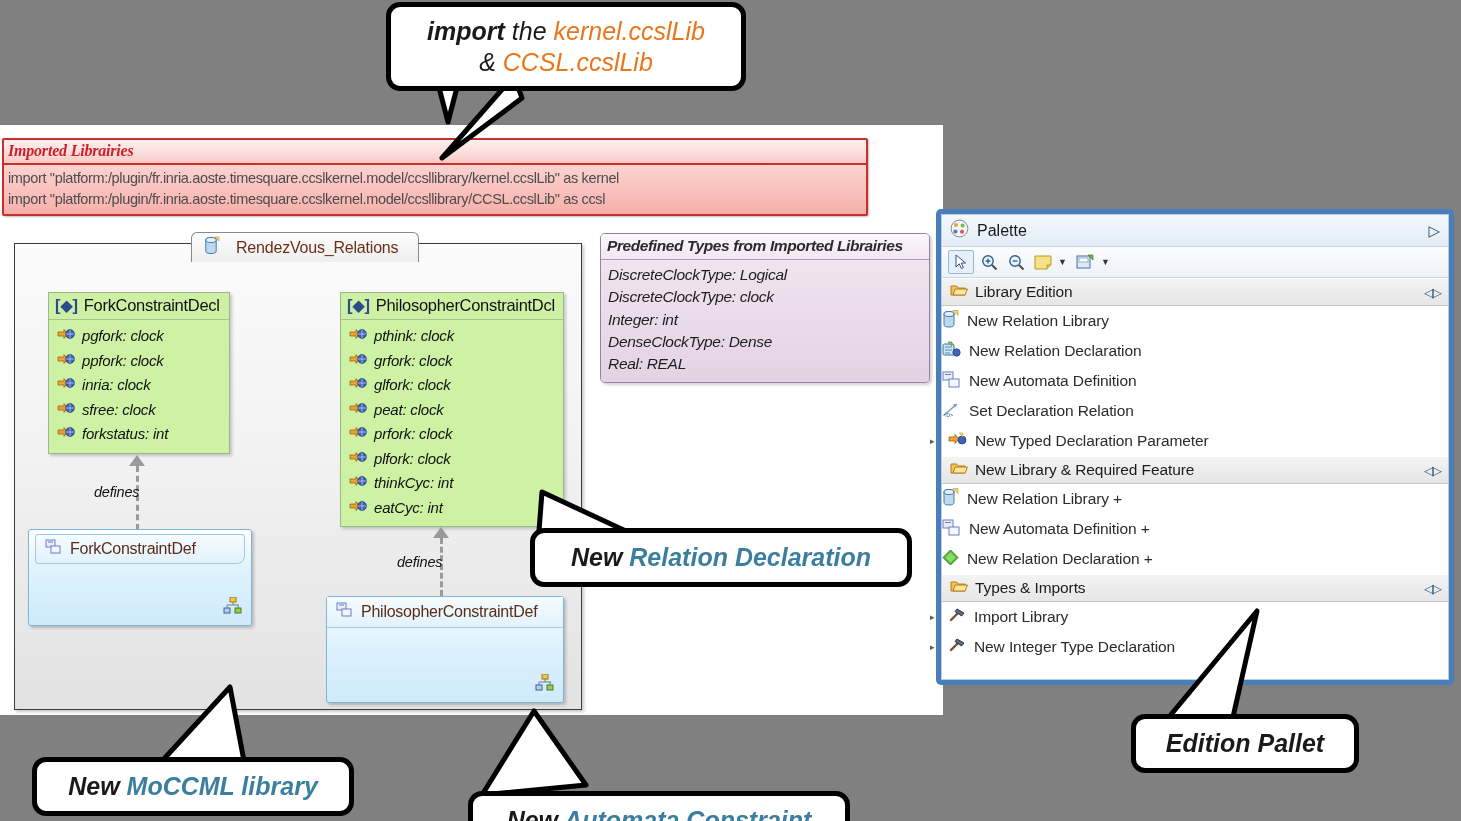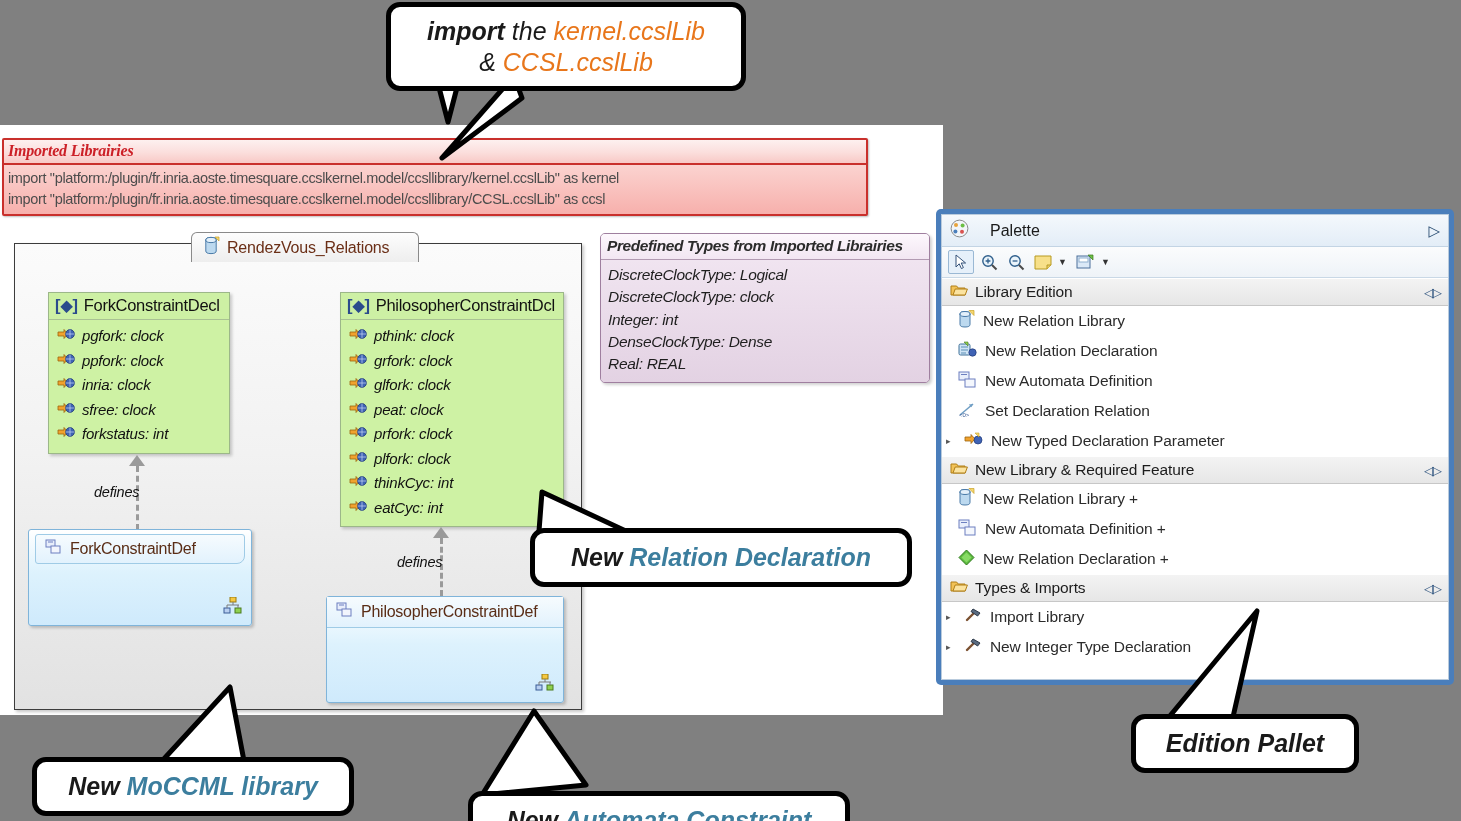--- a/index.html
+++ b/index.html
@@ -45,21 +45,21 @@
     position:absolute;left:14px;top:243px;width:566px;height:465px;
     background:linear-gradient(to bottom,#fbfbfb 0%,#f2f2f2 45%,#e2e2e2 100%);
     border:1px solid #3c3c3c;
     box-shadow:2px 2px 3px rgba(0,0,0,.22);
   }
   .diag-tab{
     position:absolute;left:176px;top:-12px;width:228px;height:30px;
     background:linear-gradient(to bottom,#fdfdfd,#eeeeee);
     border:1px solid #8a8a8a;border-bottom:none;
     border-radius:6px 6px 0 0;
-    display:flex;align-items:center;gap:7px;padding-left:12px;
+    display:flex;align-items:center;gap:16px;padding-left:12px;
     box-sizing:border-box;
   }
   .diag-tab-label{font-size:16px;color:#6b2f17;letter-spacing:-.2px;}
 
   
   .gclass{
     position:absolute;background:#ccf0a0;
     border:1px solid #9cb789;
     box-shadow:2px 2px 3px rgba(0,0,0,.20);
   }
@@ -134,39 +134,39 @@
   }
   .pal-inner{
     background:#ffffff;height:100%;box-sizing:border-box;
     border:1px solid #b9cbdd;display:flex;flex-direction:column;
   }
   .pal-title{
     height:31px;display:flex;align-items:center;gap:8px;padding:0 8px;
     background:linear-gradient(to bottom,#f4f8fc,#e3edf7);
     border-bottom:1px solid #c3d4e4;
   }
-  .pal-title-lbl{font-size:16px;color:#1a1a1a;margin-left:13px;}
+  .pal-title-lbl{font-size:16px;color:#1a1a1a;}
   .pal-arrow{margin-left:auto;color:#24486e;font-size:15px;}
   .pal-toolbar{
     height:30px;display:flex;align-items:center;gap:3px;padding:0 6px;
     background:linear-gradient(to bottom,#fbfcfd,#eef3f8);
     border-bottom:1px solid #c9d8e6;
   }
   .tb-btn{width:24px;height:22px;display:flex;align-items:center;justify-content:center;}
   .tb-btn.sel{border:1px solid #9ab8d4;background:#e6f0fa;border-radius:2px;}
   .tb-caret{font-size:9px;color:#333;margin:0 4px 0 0;}
   .pal-drawer{
     height:26px;display:flex;align-items:center;gap:7px;padding:0 8px;
     background:linear-gradient(to bottom,#f3f3f3,#e6e6e6);
     border-top:1px solid #ffffff;border-bottom:1px solid #c7c7c7;
   }
   .pal-drawer-lbl{font-size:15.5px;color:#1c1c1c;letter-spacing:-.1px;}
   .pal-pin{margin-left:auto;color:#3a5d85;font-size:13px;letter-spacing:-2px;}
   .pal-item{
-    height:30px;display:flex;align-items:center;gap:8px;padding-left:16px;
+    height:30px;display:flex;align-items:center;gap:8px;
     font-size:15.5px;color:#2b2b2b;letter-spacing:-.1px;
   }
   .pal-item .expander{
     width:8px;margin-left:-12px;margin-right:2px;color:#555;font-size:9px;
   }
   .pal-spacer{flex:1;}
 
   
   .callout{position:absolute;}
   .bubble{

